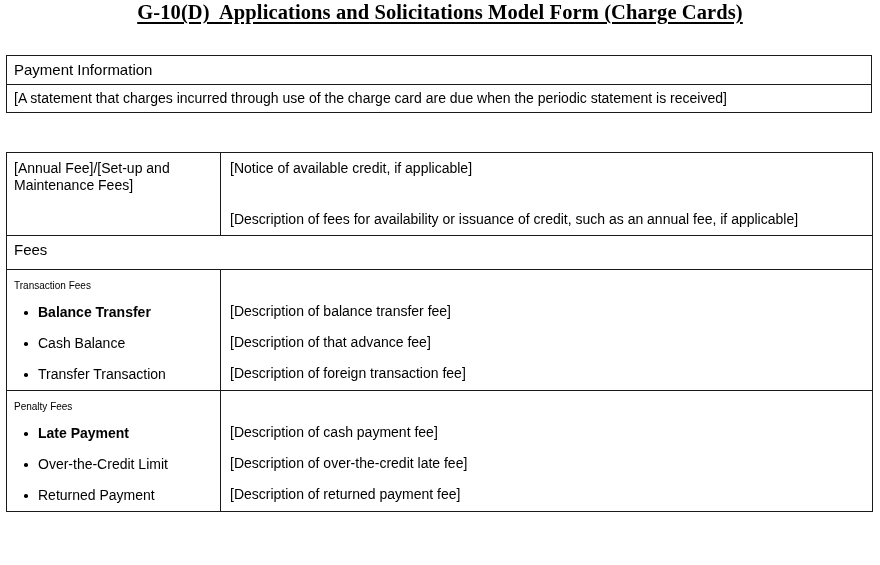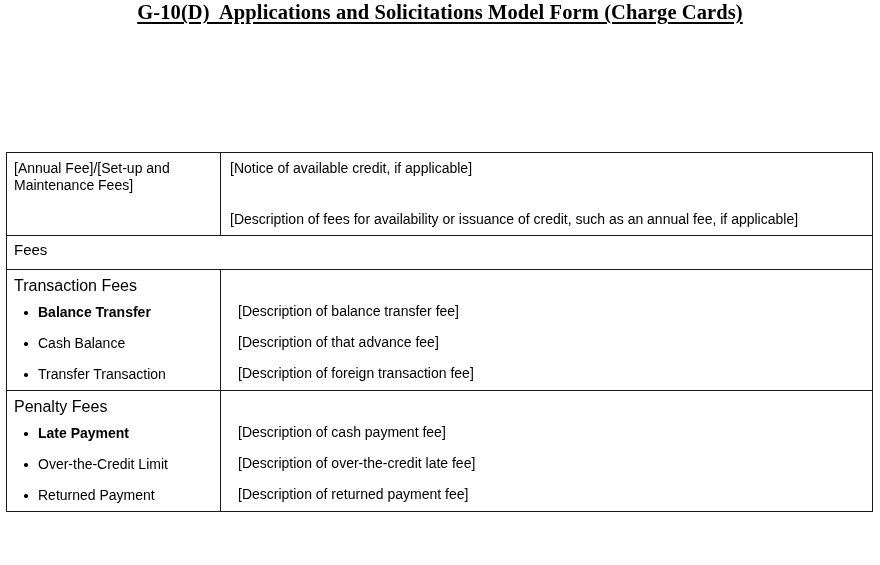--- a/index.html
+++ b/index.html
@@ -98,21 +98,21 @@
     line-height: 17px;
   }
   .desc-cell {
     padding: 7px 7px 7px 9px !important;
     font-size: 14px;
     line-height: 17px;
   }
 
   .group-title {
     margin: 0 0 2px 0;
-    font-size: 16px;
+    font-size: 10px;
     line-height: 18px;
   }
 
   ul.bullets {
     list-style: none;
     margin: 0;
     padding: 0;
   }
   ul.bullets li {
     position: relative;
@@ -139,38 +139,47 @@
     font-size: 14px;
     line-height: 17px;
   }
   .desc-line.spaced {
     margin-top: 34px;
   }
 
   
   .desc-stack {
     padding-top: 26px;
-    margin-left: 8px;
   }
   .desc-stack .desc-item {
     font-size: 14px;
     line-height: 17px;
     margin-top: 14px;
   }
   .desc-stack .desc-item:first-child {
     margin-top: 0;
   }
 </style>
 </head>
 <body>
 
 <div class="page">
 
   <div class="doc-title">G-10(D)  Applications and Solicitations Model Form (Charge Cards)</div>
 
+  <table id="payment-table" class="form-table">
+    <tbody>
+      <tr>
+        <td class="cell-head">Payment Information</td>
+      </tr>
+      <tr>
+        <td class="cell-body">[A statement that charges incurred through use of the charge card are due when the periodic statement is received]</td>
+      </tr>
+    </tbody>
+  </table>
 
   <table id="fees-table" class="form-table">
     <colgroup>
       <col style="width:214px">
       <col style="width:652px">
     </colgroup>
     <tbody>
 
       <tr>
         <td class="label-cell">[Annual Fee]/[Set-up and Maintenance Fees]</td>

